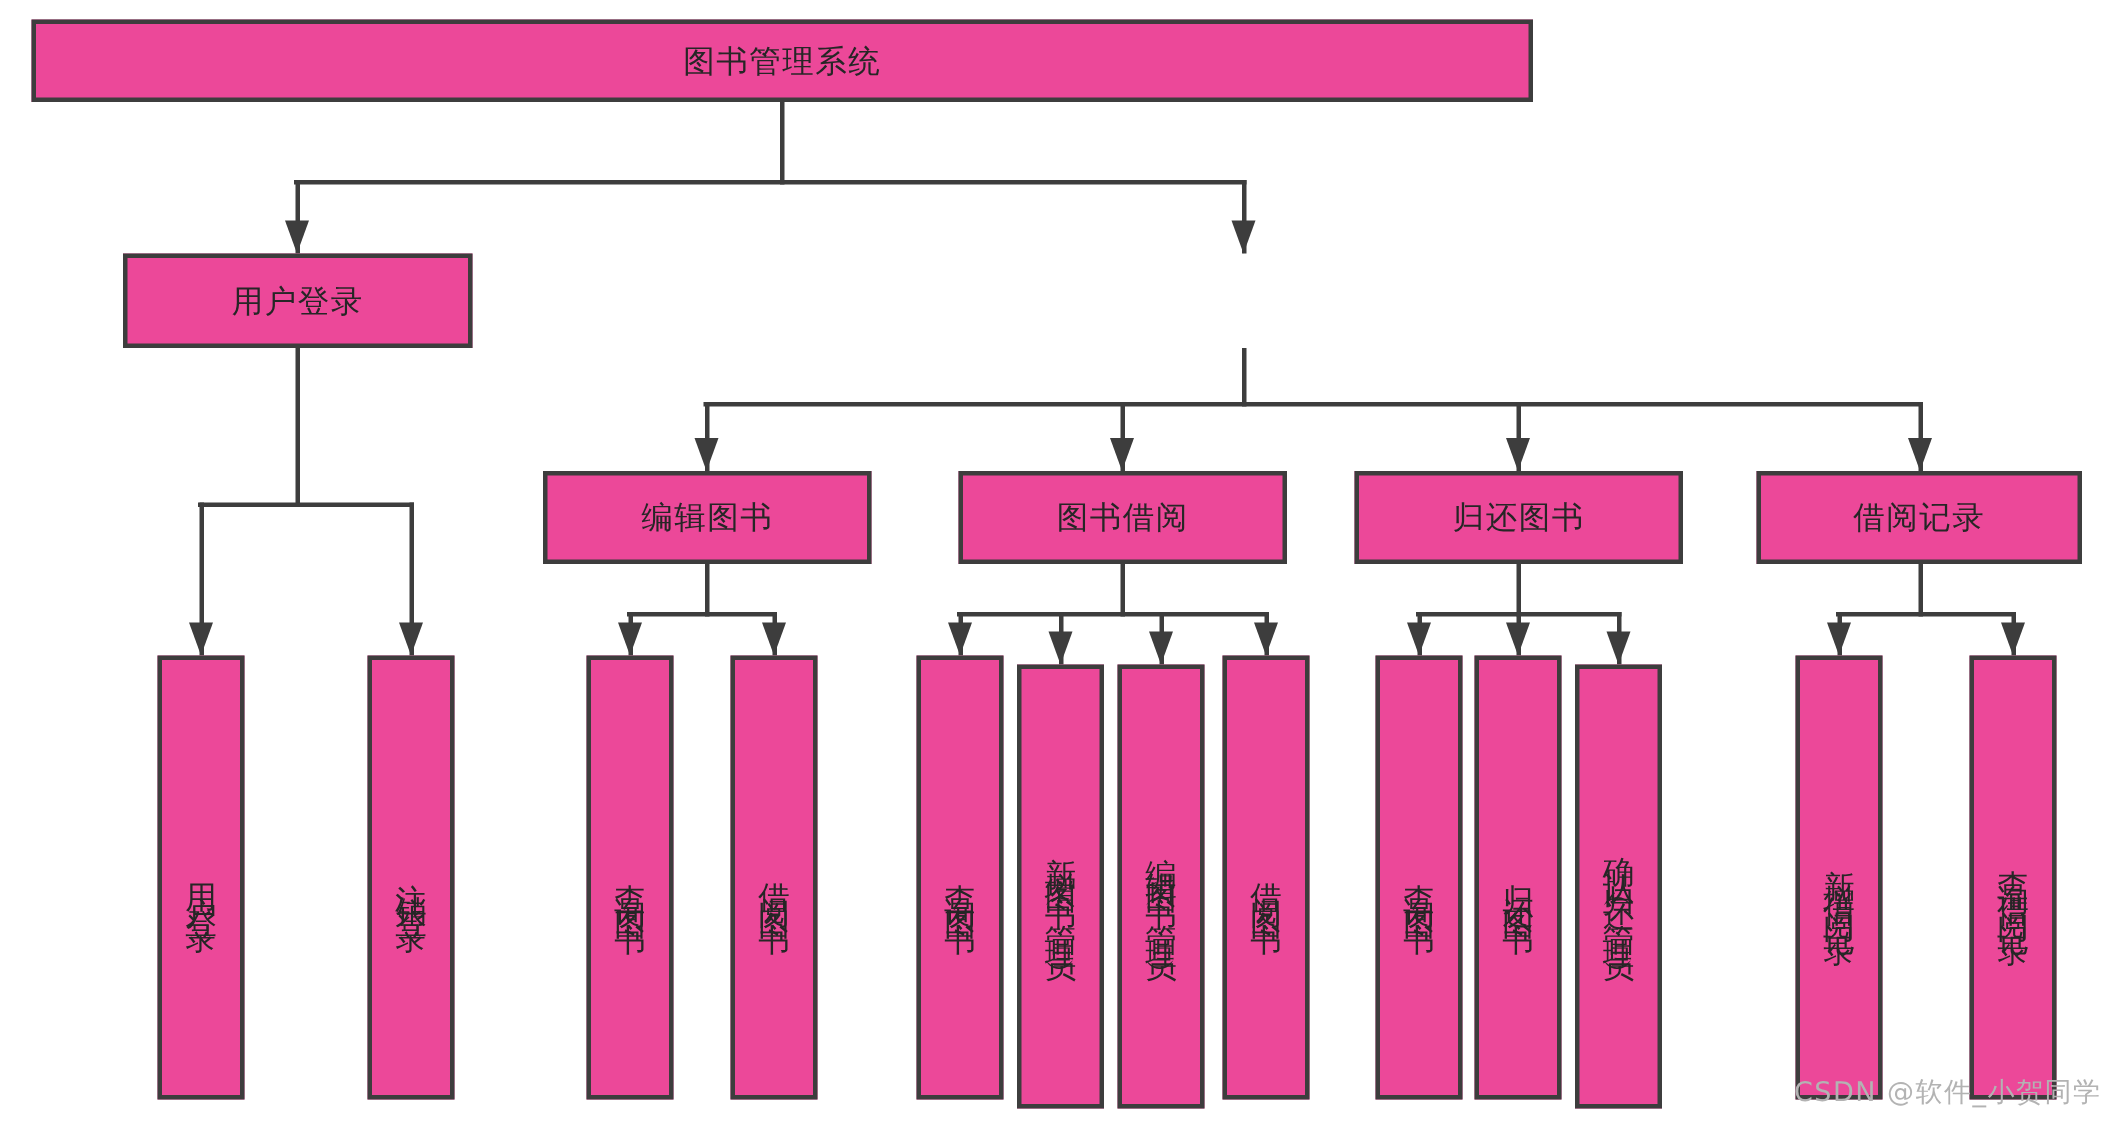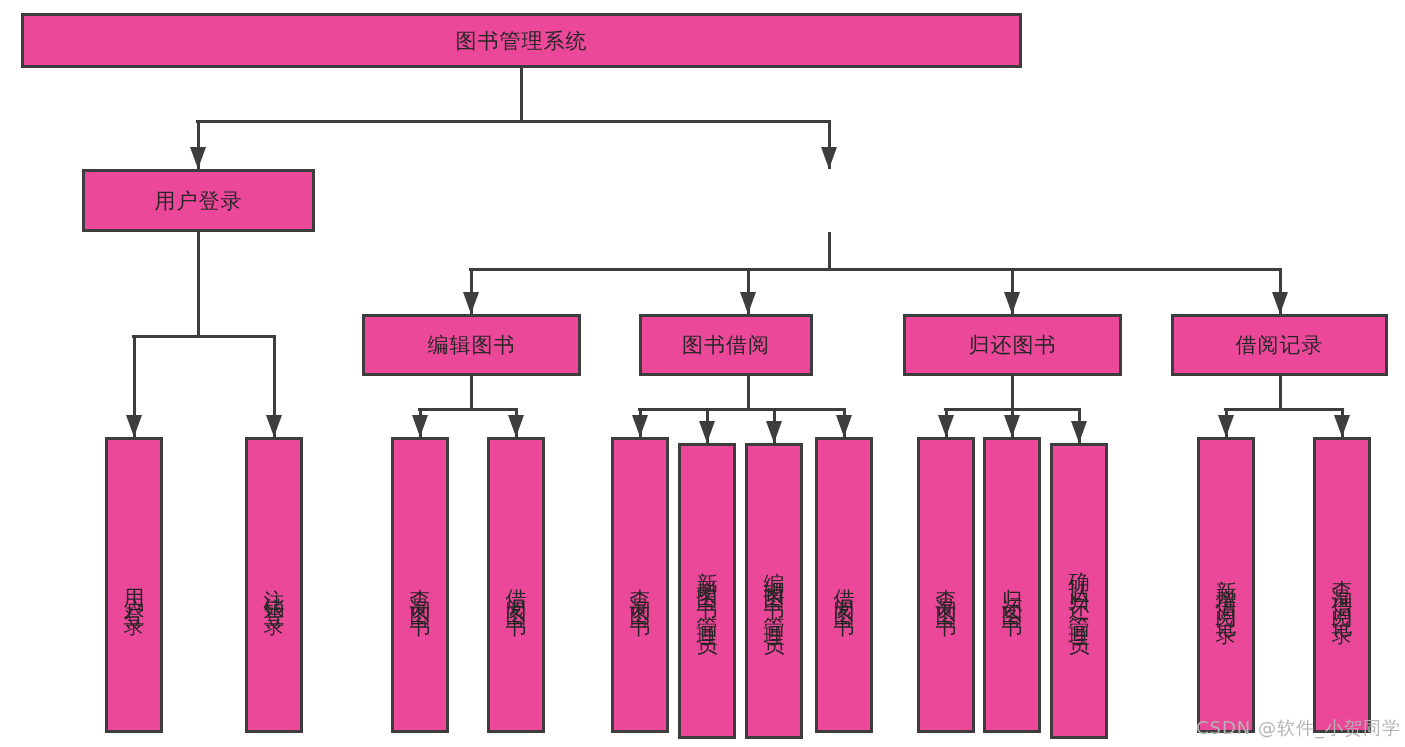--- a/index.html
+++ b/index.html
@@ -119,21 +119,21 @@
     <span>图书管理系统</span>
   </div>
 
   <div class="node" style="left:82px;top:169px;width:233px;height:63px;">
     <span>用户登录</span>
   </div>
 
   <div class="node" style="left:362px;top:314px;width:219px;height:62px;">
     <span>编辑图书</span>
   </div>
-  <div class="node" style="left:639px;top:314px;width:174px;height:62px;">
+  <div class="node" style="left:639px;top:314px;width:219px;height:62px;">
     <span>图书借阅</span>
   </div>
   <div class="node" style="left:903px;top:314px;width:219px;height:62px;">
     <span>归还图书</span>
   </div>
   <div class="node" style="left:1171px;top:314px;width:217px;height:62px;">
     <span>借阅记录</span>
   </div>
 
   <div class="node vnode" style="left:105px;top:437px;width:58px;height:296px;">

